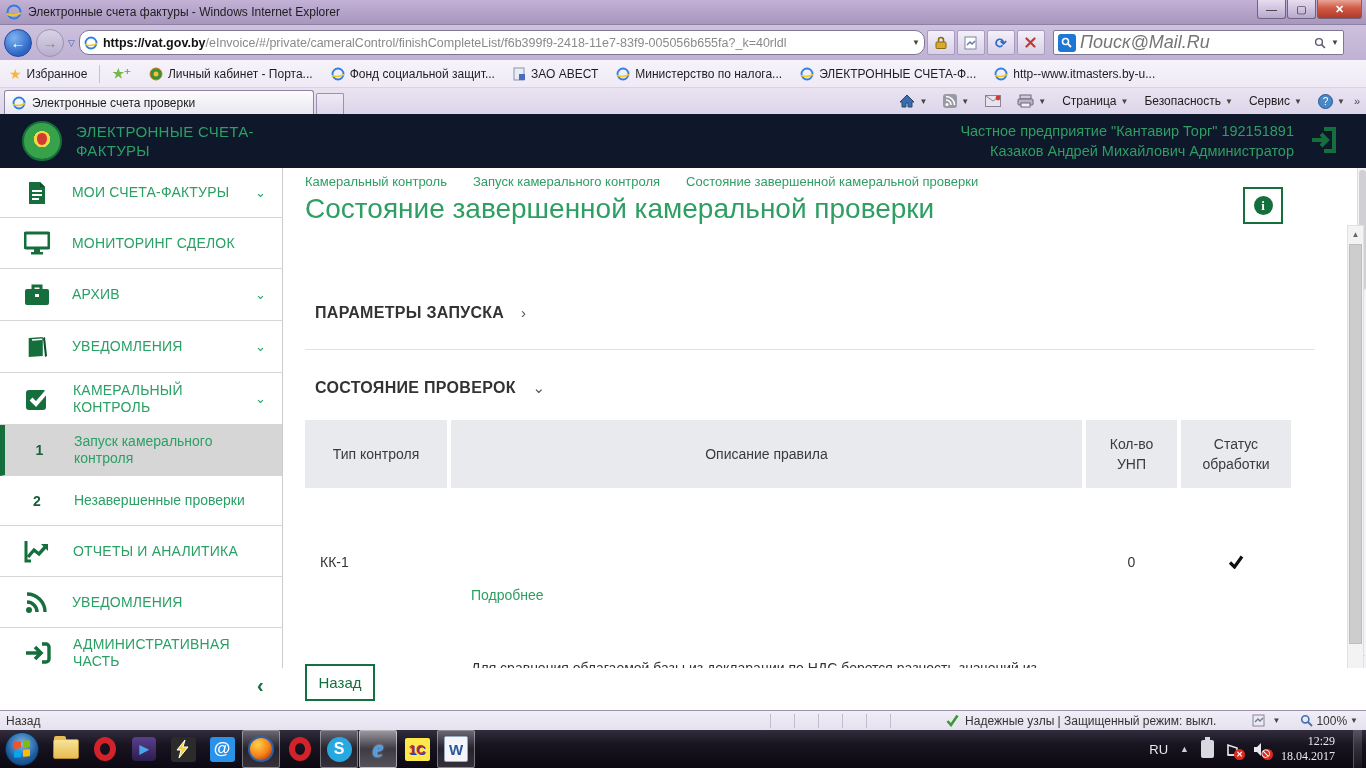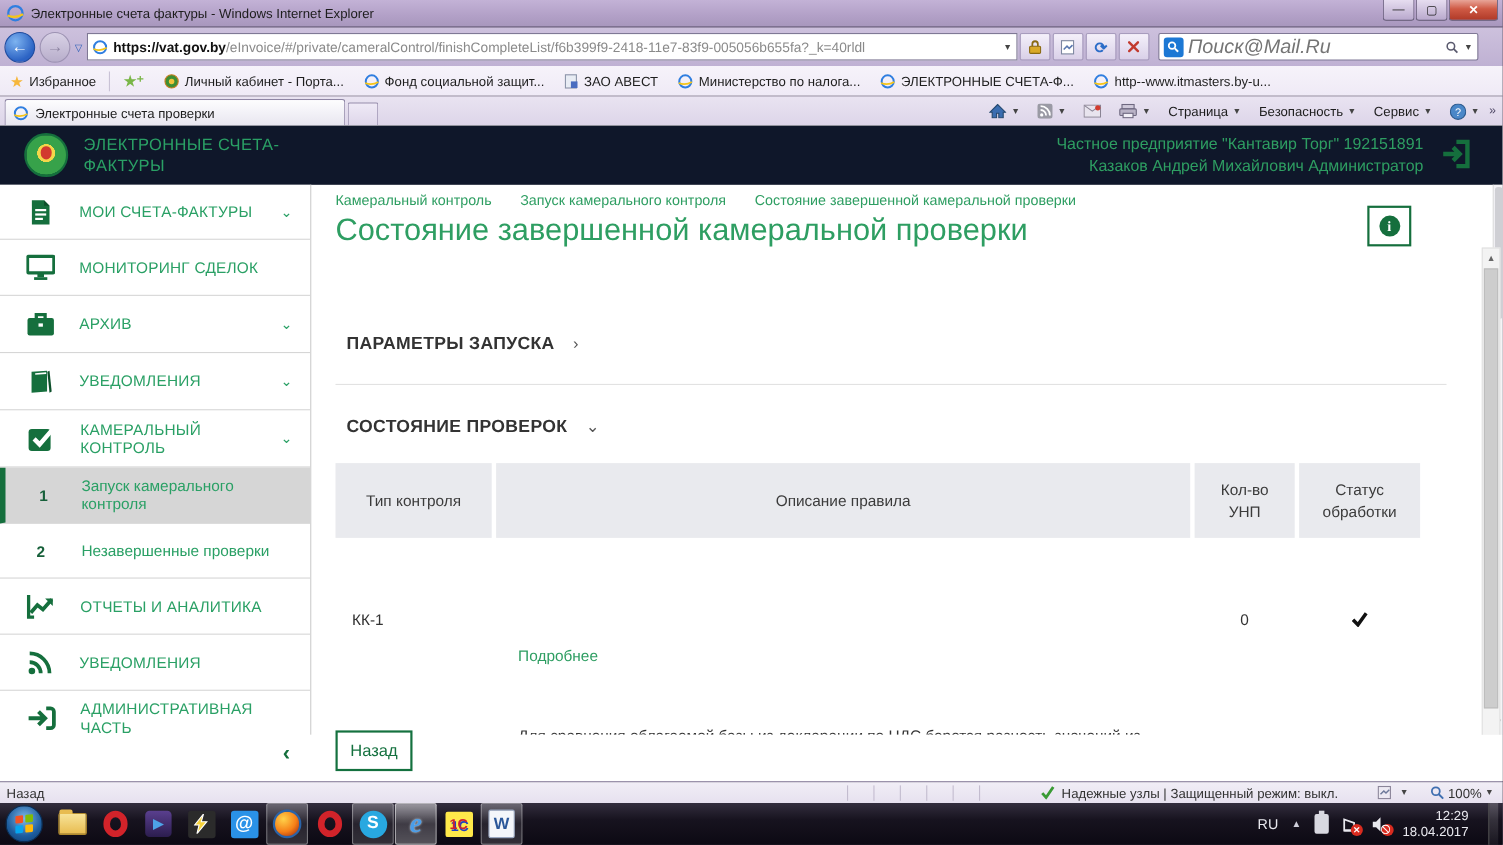--- a/index.html
+++ b/index.html
@@ -16,21 +16,21 @@
     background:linear-gradient(#e6ddf0,#b9a9cd); font-size:11px; color:#222; border-radius:0 0 3px 3px; margin-left:1px;}
   .cap.close { width:45px; background:linear-gradient(#e8a598,#cf5a45 45%,#b03a28); color:#fff; font-weight:bold; }
 
   .navbar { position:absolute; left:0; top:25px; width:1366px; height:35px;
     background:linear-gradient(#cdc1dd,#bfb1d3); display:flex; align-items:center; }
   .navcircle { width:28px; height:28px; border-radius:50%; display:flex; align-items:center; justify-content:center;
     font-size:15px; font-weight:bold; margin-left:4px; }
   .back { background:radial-gradient(circle at 35% 30%, #7db3f0, #2c63c4 70%); color:#fff; border:1px solid #1d4a9e; }
   .fwd  { background:linear-gradient(#d9d2e6,#b8aecb); color:#8d84a2; border:1px solid #9c92b2; }
   .nav-dd { color:#2f5fb8; font-size:9px; margin:0 4px; }
-  .addrbar { height:25px; flex:0 0 846px; background:#fff; border:1px solid #7f7895; border-radius:0;
+  .addrbar { height:25px; flex:0 0 846px; background:#fff; border:1px solid #7f7895; border-radius:10px;
     display:flex; align-items:center; padding:0 4px; overflow:hidden; white-space:nowrap; }
   .addrbar .host { font-size:12.5px; color:#111; font-weight:bold; }
   .addrbar .path { font-size:12.5px; color:#8a8a8a; flex:1; overflow:hidden; text-overflow:ellipsis; }
   .addr-btn { width:28px; height:25px; display:flex; align-items:center; justify-content:center; border:1px solid #a79cbd;
     background:linear-gradient(#f4f0fa,#d9d0e8); margin-left:2px; border-radius:2px;}
   .searchbox { height:25px; flex:0 0 252px; margin-left:8px; background:#fff; border:1px solid #7f7895; border-radius:2px;
     display:flex; align-items:center; padding:0 4px; }
   .searchbox input { border:none; outline:none; flex:1; font-size:18px; font-style:italic; color:#555; min-width:0;
     font-family:"Liberation Sans", sans-serif; }
   .qicon { width:18px; height:18px; background:#1c78d4; border-radius:3px; display:flex; align-items:center; justify-content:center; margin-right:4px;}
@@ -142,21 +142,21 @@
   .mailru { width:25px; height:25px; background:#2a92e8; border-radius:3px; color:#fff; font-size:17px; font-weight:bold; display:flex; align-items:center; justify-content:center;}
   .ffx { width:26px; height:26px; border-radius:50%; background:radial-gradient(circle at 35% 30%, #ffd24a, #f57f17 55%, #b33c12 85%); border:2px solid #2a63a8;}
   .skype { width:25px; height:25px; border-radius:50%; background:#28a8e0; color:#fff; font-size:16px; font-weight:bold; display:flex; align-items:center; justify-content:center;}
   .iee { color:#4a9de8; font-size:25px; font-weight:bold; font-style:italic; font-family:"Liberation Serif", serif; text-shadow:0 0 2px #dce9f5;}
   .onec { width:25px; height:23px; background:#ffe94a; color:#cf2030; font-size:13px; font-weight:bold; display:flex; align-items:center; justify-content:center; border-radius:2px; text-shadow:1px 1px 0 #2040c0;}
   .wordic { width:24px; height:26px; background:#f4f6fa; border:1px solid #9aa7c0; border-radius:2px; color:#2b579a; font-size:15px; font-weight:bold; display:flex; align-items:center; justify-content:center;}
   .winamp { width:25px; height:25px; background:#2b2b2b; border-radius:3px; display:flex; align-items:center; justify-content:center; }
 
   .tray { margin-left:auto; display:flex; align-items:center; gap:12px; color:#e8e8ee; font-size:13px; padding-right:4px; }
   .tray .arr { font-size:9px; color:#cfcfda; }
-  .clock { text-align:right; font-size:12px; line-height:15px; padding-right:6px; }
+  .clock { text-align:right; font-size:12px; line-height:15px; padding-right:6px;font-family:Liberation Serif, serif; }
   .showdesk { width:9px; height:38px; background:linear-gradient(rgba(255,255,255,.18),rgba(255,255,255,.05)); border-left:1px solid #555; }
   .batt { width:13px; height:18px; border:2px solid #d8d8e0; border-radius:2px; position:relative; background:#d8d8e0; }
   .batt::before { content:""; position:absolute; left:2px; top:-5px; width:5px; height:3px; background:#d8d8e0; }
   .trayicon { position:relative; }
   .badge { position:absolute; right:-4px; bottom:-3px; width:11px; height:11px; border-radius:50%; background:#d92b1f; color:#fff;
     font-size:8px; display:flex; align-items:center; justify-content:center; font-weight:bold; }
 </style>
 </head>
 <body>
 

